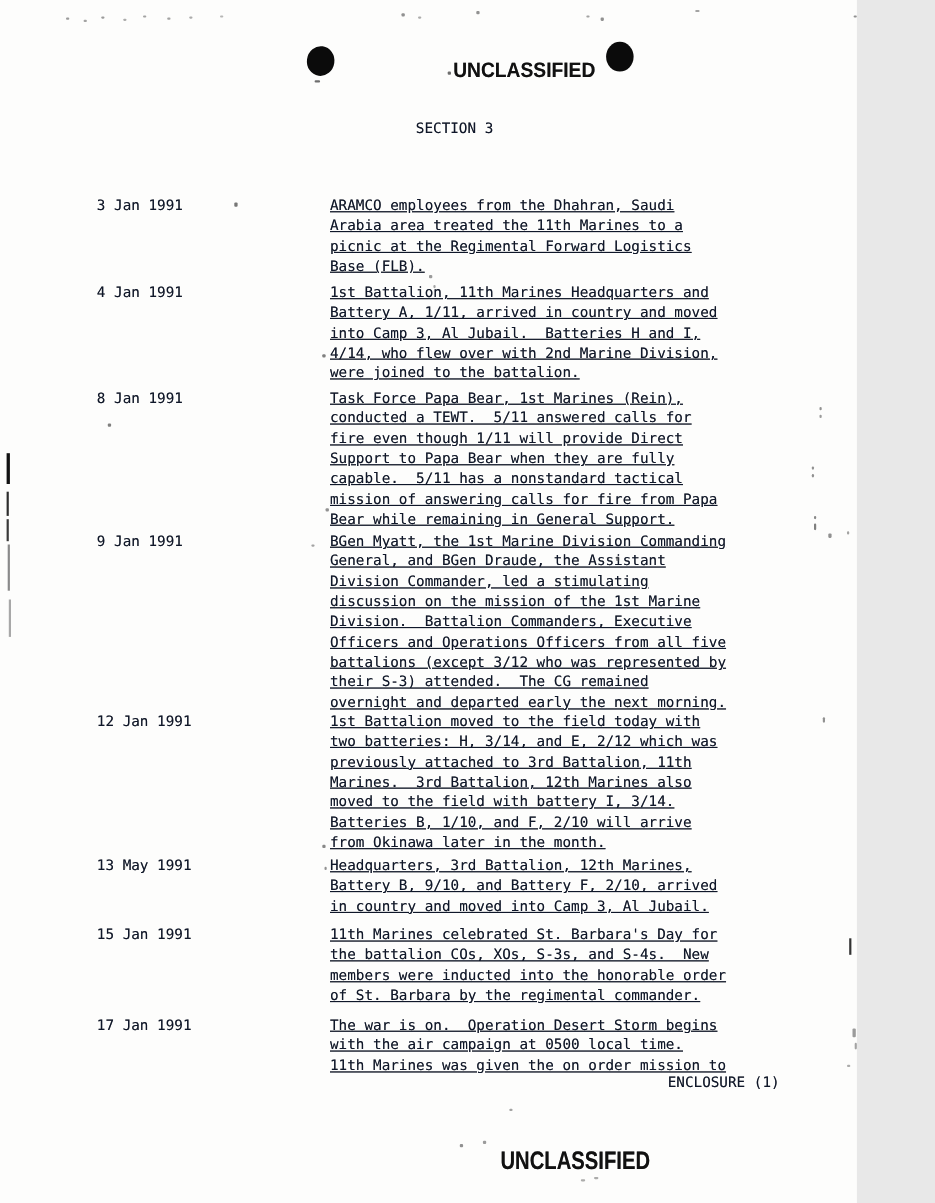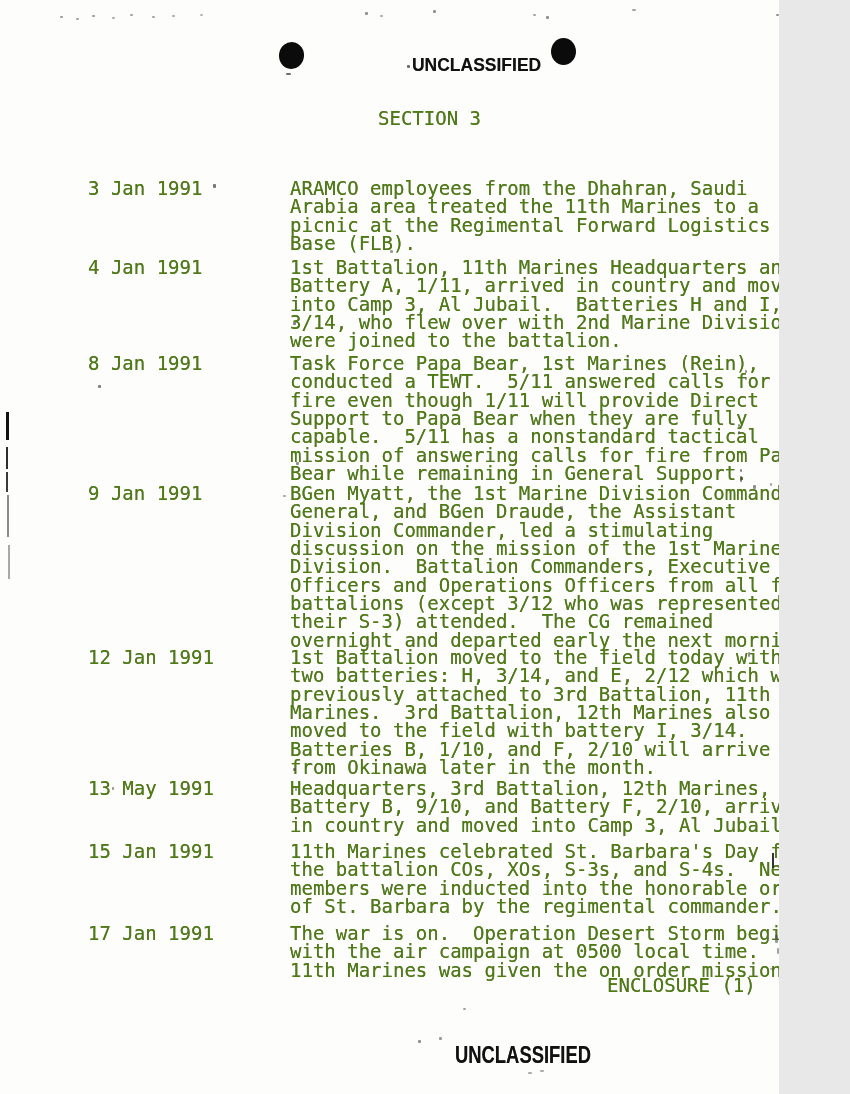--- a/index.html
+++ b/index.html
@@ -7,44 +7,44 @@
     position:relative;
     width:779px;height:1094px;
     background:#fdfdfc;
     overflow:hidden;
     font-family:"DejaVu Sans Mono","Liberation Mono",monospace;
     color:#1c1c1c;
   }
   .mono{
     position:absolute;
     font-family:"DejaVu Sans Mono","Liberation Mono",monospace;
-    font-size:19px;
+    font-size:13px;
     line-height:18.35px;
     letter-spacing:0px;
-    color:#4d7c0f;
+    color:#0f172a;
     white-space:pre;
     text-shadow:0 0 0.5px rgba(20,20,20,0.55);
   }
   .sans-head{
     position:absolute;
     font-family:"Liberation Sans","DejaVu Sans",sans-serif;
     font-weight:bold;
     color:#111;
     white-space:nowrap;
     transform-origin:left top;
     text-shadow:0 0 0.6px rgba(0,0,0,0.5);
   }
   .doc-header{left:412px;top:54px;font-size:19px;transform:scaleX(0.92);}
   .doc-footer{left:455px;top:1042px;font-size:23px;transform:scaleX(0.80);}
   .section-title{left:378px;top:109px;}
   .listing-title{left:232px;top:142px;}
   .enclosure{left:607px;top:976px;}
   .event{position:absolute;left:0;top:0;width:850px;}
   .event .date{position:absolute;left:88px;top:0;}
-  .event .body{position:absolute;left:290px;top:0;}
+  .event .body{position:absolute;left:300px;top:0;text-decoration:underline;}
   .hole{
     position:absolute;width:25px;height:27px;border-radius:50%;
     background:#0b0b0b;
   }
   .hole-left{left:279px;top:42px;transform:rotate(8deg);}
   .hole-right{left:551px;top:38px;}
   .speck{position:absolute;background:#4a4a4a;border-radius:1px;}
   .vmark{position:absolute;}
   .edge-bar-fade{
     position:absolute;left:844px;top:778px;width:4px;height:57px;
@@ -72,21 +72,21 @@
     <div class="mono body">ARAMCO employees from the Dhahran, Saudi
 Arabia area treated the 11th Marines to a
 picnic at the Regimental Forward Logistics
 Base (FLB).</div>
   </div>
   <div class="event" style="top:258px">
     <span class="mono date">4 Jan 1991</span>
     <div class="mono body">1st Battalion, 11th Marines Headquarters and
 Battery A, 1/11, arrived in country and moved
 into Camp 3, Al Jubail.  Batteries H and I,
-3/14, who flew over with 2nd Marine Division,
+4/14, who flew over with 2nd Marine Division,
 were joined to the battalion.</div>
   </div>
   <div class="event" style="top:354px">
     <span class="mono date">8 Jan 1991</span>
     <div class="mono body">Task Force Papa Bear, 1st Marines (Rein),
 conducted a TEWT.  5/11 answered calls for
 fire even though 1/11 will provide Direct
 Support to Papa Bear when they are fully
 capable.  5/11 has a nonstandard tactical
 mission of answering calls for fire from Papa

